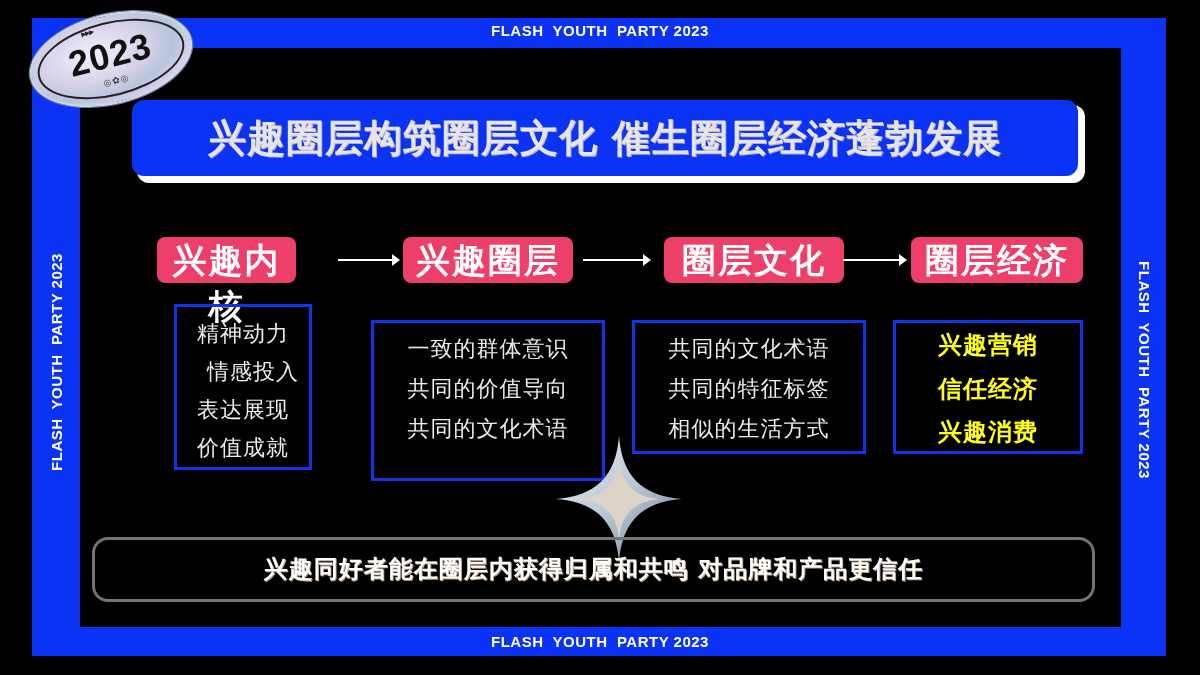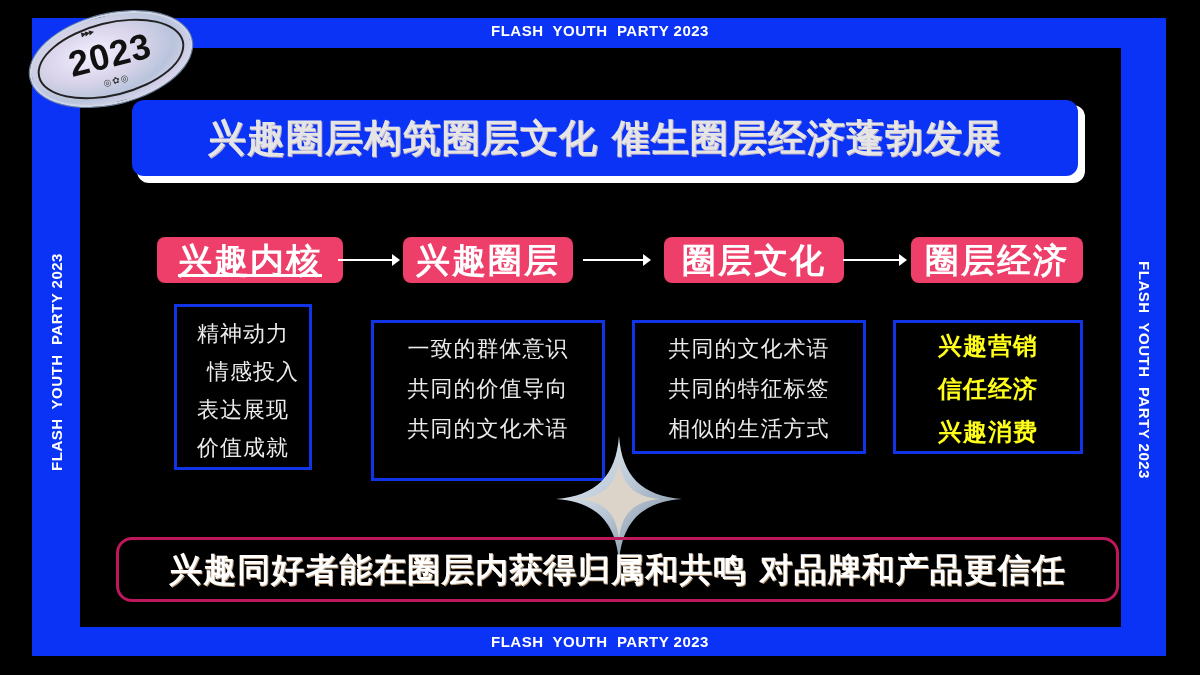--- a/index.html
+++ b/index.html
@@ -46,22 +46,22 @@
   .arrow { position: absolute; top: 259px; height: 2px; background: #fff; }
   .arrow::after { content: ""; position: absolute; right: -2px; top: -5px; border-left: 8px solid #fff; border-top: 6px solid transparent; border-bottom: 6px solid transparent; }
 
   .desc-box { position: absolute; border: 3px solid #1034e6; box-sizing: border-box; }
   .desc-line { color: #ececec; font-size: 22px; text-align: center; letter-spacing: 1px; }
   .econ-line { color: #ffff1a; font-size: 24px; font-weight: bold; text-align: center; letter-spacing: 1px; }
 
   .star { position: absolute; left: 556px; top: 436px; width: 126px; height: 126px; }
 
   .bottom-box {
-    position: absolute; left: 116px; top: 537px; width: 1003px; height: 65px; box-sizing: border-box;
-    border: 3px solid #be185d; border-radius: 16px; color: #fff; font-weight: bold; font-size: 33px;
+    position: absolute; left: 92px; top: 537px; width: 1003px; height: 65px; box-sizing: border-box;
+    border: 3px solid #737373; border-radius: 16px; color: #fff; font-weight: bold; font-size: 24px;
     line-height: 59px; text-align: center; letter-spacing: 1px; text-shadow: 1px 1px 0 #b89a78;
   }
 </style>
 </head>
 <body>
 
 <div class="frame-outer"></div>
 <div class="frame-inner"></div>
 
 <div class="band-text band-top">FLASH  YOUTH  PARTY 2023</div>
@@ -71,21 +71,21 @@
 
 <div class="badge">
   <span class="badge-arrows">▸▸▸</span>
   <div class="badge-year">2023</div>
   <div class="badge-icons">◎✿◎</div>
 </div>
 
 <div class="title-shadow"></div>
 <div class="title-box">兴趣圈层构筑圈层文化 催生圈层经济蓬勃发展</div>
 
-<div class="stage" style="left:157px;width:186px;text-decoration:underline;">兴趣内核</div>
+<div class="stage" style="left:157px;width:139px;">兴趣内核</div>
 <div class="arrow" style="left:338px;width:60px;"></div>
 <div class="stage" style="left:403px;width:170px;">兴趣圈层</div>
 <div class="arrow" style="left:583px;width:66px;"></div>
 <div class="stage" style="left:664px;width:180px;">圈层文化</div>
 <div class="arrow" style="left:843px;width:62px;"></div>
 <div class="stage" style="left:911px;width:172px;">圈层经济</div>
 
 <div class="desc-box" style="left:174px;top:304px;width:138px;height:166px;padding-top:8px;">
   <div class="desc-line" style="line-height:38px;">精神动力</div>
   <div class="desc-line" style="line-height:38px;margin-left:20px;">情感投入</div>
@@ -99,21 +99,21 @@
   <div class="desc-line" style="line-height:40px;">共同的文化术语</div>
 </div>
 
 <div class="desc-box" style="left:632px;top:320px;width:234px;height:134px;padding-top:6px;">
   <div class="desc-line" style="line-height:40px;">共同的文化术语</div>
   <div class="desc-line" style="line-height:40px;">共同的特征标签</div>
   <div class="desc-line" style="line-height:40px;">相似的生活方式</div>
 </div>
 
 <div class="desc-box" style="left:893px;top:320px;width:190px;height:134px;padding-top:2px;">
-  <div class="econ-line" style="line-height:43px;">兴趣营销</div>
+  <div class="econ-line" style="line-height:43px;font-family:Liberation Mono, monospace;">兴趣营销</div>
   <div class="econ-line" style="line-height:43px;">信任经济</div>
   <div class="econ-line" style="line-height:43px;">兴趣消费</div>
 </div>
 
 <svg class="star" viewBox="0 0 126 126">
   <defs>
     <linearGradient id="sg" x1="0" y1="0" x2="1" y2="1">
       <stop offset="0" stop-color="#eef3f8"></stop>
       <stop offset="0.5" stop-color="#b9c7d6"></stop>
       <stop offset="1" stop-color="#6f8092"></stop>

